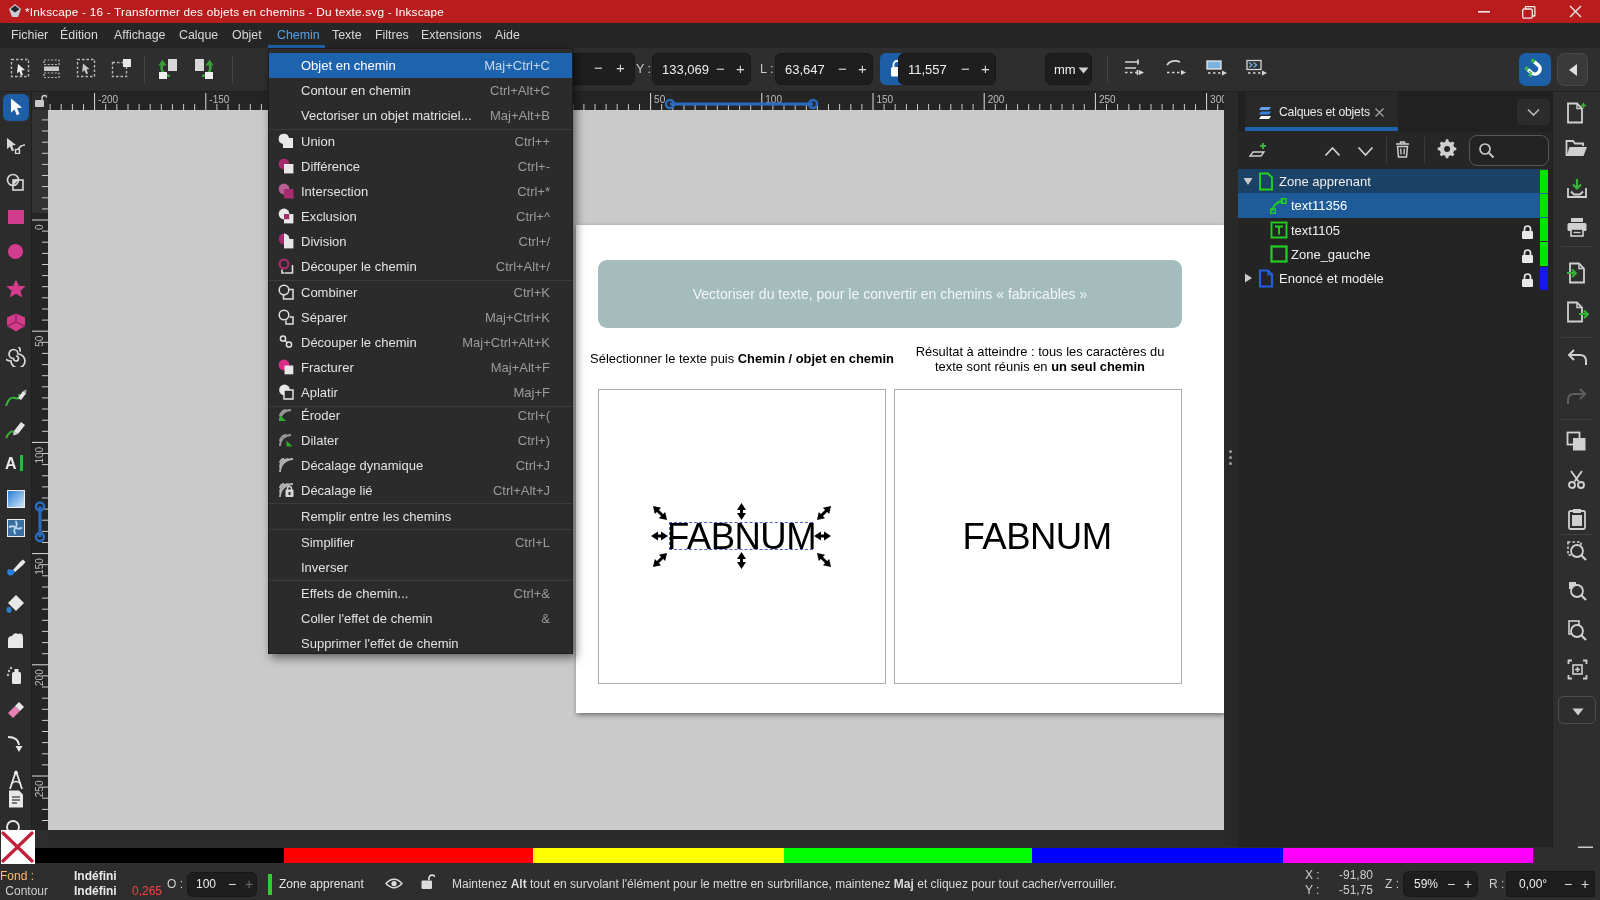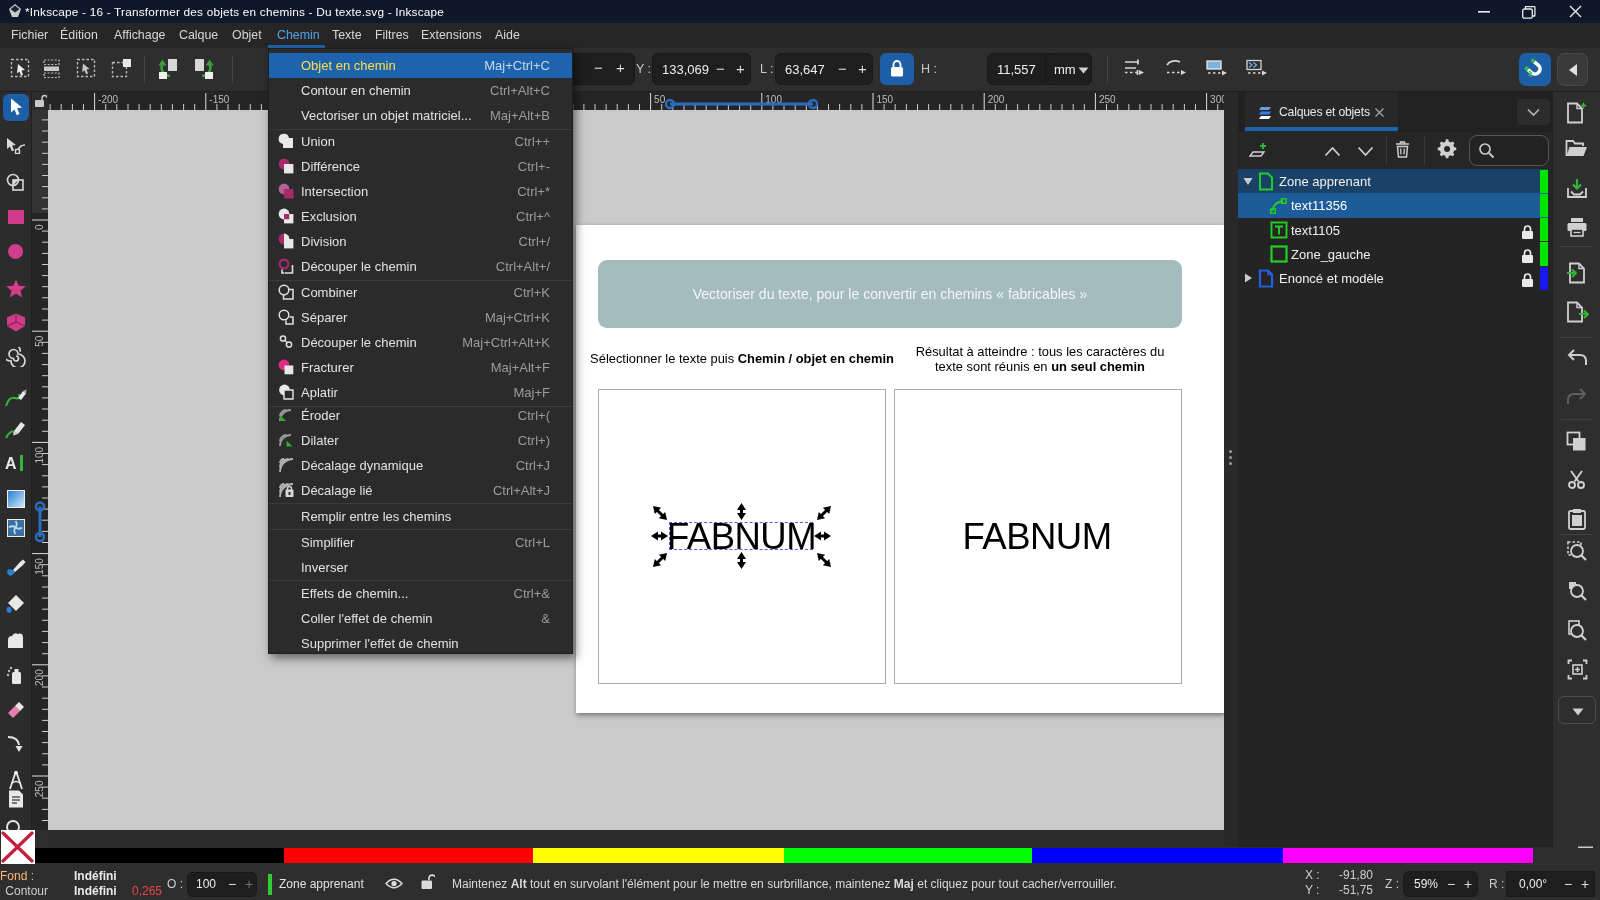--- a/index.html
+++ b/index.html
@@ -1,17 +1,17 @@
 <!DOCTYPE html>
 <html><head><meta charset="utf-8">
 <style>
 *{margin:0;padding:0;box-sizing:border-box}
 html,body{width:1600px;height:900px;overflow:hidden;background:#2e2e2e;font-family:"Liberation Sans",sans-serif;-webkit-font-smoothing:antialiased}
 .abs{position:absolute}
-#titlebar{position:absolute;left:0;top:0;width:1600px;height:23px;background:#0f172a;color:#fff;font-size:11.8px}
+#titlebar{position:absolute;left:0;top:0;width:1600px;height:23px;background:#b91c1c;color:#fff;font-size:11.8px}
 #titlebar .ttl{position:absolute;left:25px;top:4px;letter-spacing:.2px}
 #menubar{position:absolute;left:0;top:23px;width:1600px;height:25px;background:#262626;color:#d8d8d8;font-size:12.4px}
 .mi{position:absolute;top:5px}
 #toolbar{position:absolute;left:0;top:48px;width:1600px;height:44px;background:#2e2e2e;border-bottom:1px solid #202020}
 .spin{position:absolute;top:5px;height:32px;background:#1e1e1e;border:1px solid #181818;border-radius:6px;color:#eee;font-size:13px}
 .spin .val{position:absolute;left:9px;top:8px}
 .spin .m{position:absolute;top:6px;font-size:15px;color:#ddd}
 .spin .p{position:absolute;top:6px;font-size:15px;color:#ddd}
 .tlabel{position:absolute;top:14px;color:#c9c9c9;font-size:12.5px}
 #toolbox{position:absolute;left:0;top:92px;width:32px;height:755px;background:#2c2c2c;border-right:1px solid #202020}
@@ -116,21 +116,21 @@
       <span class="m" style="left:62px">−</span>
       <span class="p" style="left:82px">+</span>
     </div>
  <div class="abs" style="left:880px;top:5px;width:34px;height:32px;background:#1d5fa7;border-radius:6px">
    <svg class="abs" style="left:10px;top:7px" width="14" height="18" viewBox="0 0 14 18">
         <rect x="1" y="7" width="12" height="9.5" rx="1.5" fill="#fff"></rect>
         <path d="M3.5 7 L3.5 4.5 A3.5 3.5 0 0 1 10.5 4.5 L10.5 7" fill="none" stroke="#fff" stroke-width="1.8"></path>
       </svg>
     </div>
  <div class="tlabel" style="left:921px">H :</div>
- <div class="spin" style="left:987px;width:98px">
+ <div class="spin" style="left:898px;width:98px">
       <span class="val">11,557</span>
       <span class="m" style="left:62px">−</span>
       <span class="p" style="left:82px">+</span>
     </div>
  <div class="spin" style="left:1045px;width:47px">
       <span class="val" style="left:8px">mm</span>
       <svg class="abs" style="left:32px;top:13px" width="11" height="7">
         <path d="M0.5 0.5 L10.5 0.5 L5.5 6.5 Z" fill="#cfcfcf"></path>
       </svg>
     </div>
@@ -500,21 +500,21 @@
       <line x1="178.2" y1="62.2" x2="183.8" y2="67.8" stroke="#000" stroke-width="3.0"></line>
       <polygon points="174.0,58.0 175.8,66.1 182.1,59.8" fill="#000"></polygon>
       <polygon points="188.0,72.0 179.9,70.2 186.2,63.9" fill="#000"></polygon>
     </svg>
  <div class="abs" style="left:619px;top:414px;font-size:36.5px;color:#000;letter-spacing:-0.5px;line-height:26px">FABNUM</div>
  <div class="abs" style="left:914.5px;top:414px;font-size:36.5px;color:#000;letter-spacing:-0.5px;line-height:26px">FABNUM</div>
 </div>
 
 <div id="popup">
  <div class="menuitem" style="top:4px;background:#1e63ad">
-      <span class="lb" style="color:#fde047">Objet en chemin</span>
+      <span class="lb" style="color:#ffffff">Objet en chemin</span>
       <span class="sc" style="color:#c5d8ec">Maj+Ctrl+C</span>
     </div>
  <div class="menuitem" style="top:29px">
       <span class="lb">Contour en chemin</span>
       <span class="sc">Ctrl+Alt+C</span>
     </div>
  <div class="menuitem" style="top:54px">
       <span class="lb">Vectoriser un objet matriciel...</span>
       <span class="sc">Maj+Alt+B</span>
     </div>

